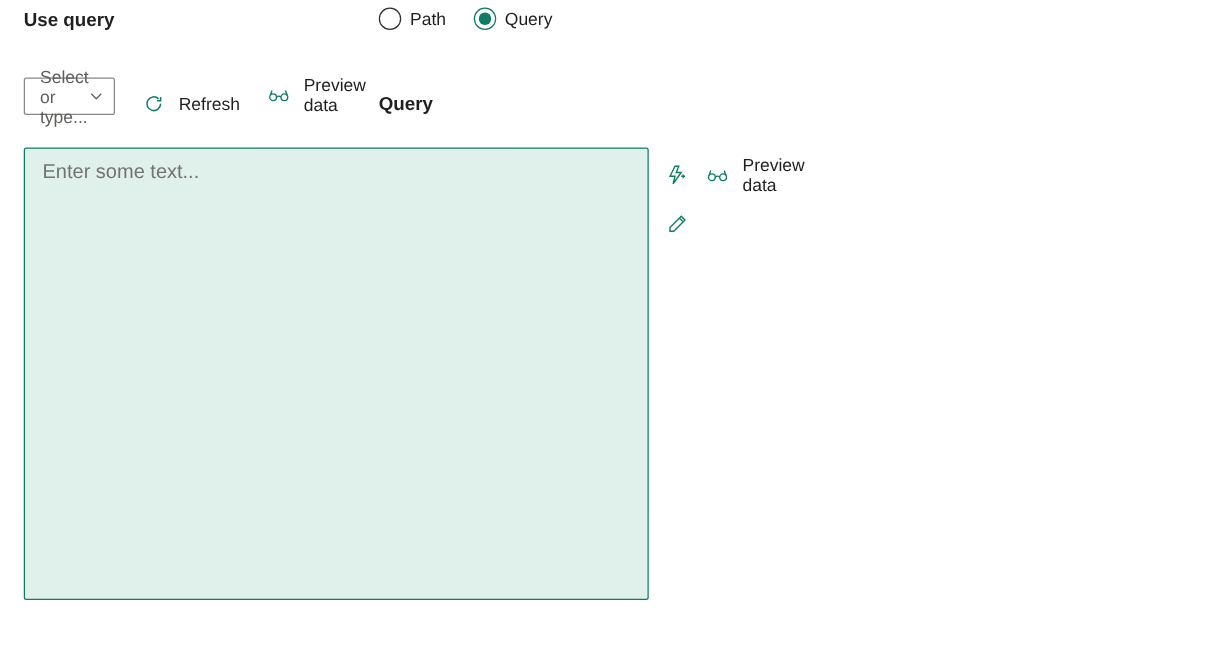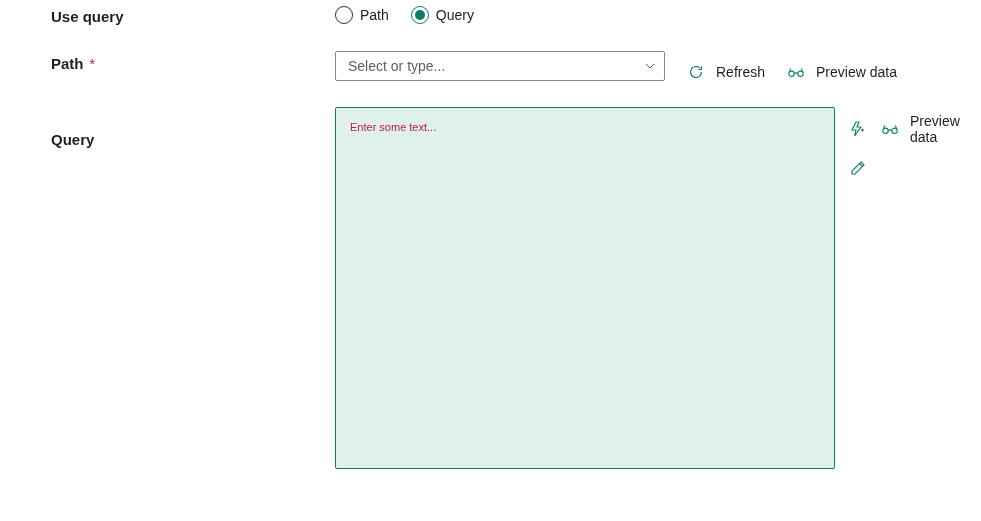--- a/index.html
+++ b/index.html
@@ -15,21 +15,20 @@
       width: 981px;
       height: 521px;
       padding: 0;
     }
     .form {
       display: grid;
       grid-template-columns: 270px 1fr;
       column-gap: 14px;
       row-gap: 26px;
       padding: 4px 0 0 19px;
-      margin-left: 32px;
     }
     .label-cell {
       padding-top: 4px;
     }
     .lbl {
       font-weight: 600;
       font-size: 15px;
       color: #201f1e;
     }
     .required {
@@ -128,22 +127,22 @@
     .query-area {
       width: 500px;
       height: 362px;
       border: 1px solid #107c66;
       background: #e0f0ea;
       border-radius: 2px;
       padding: 10px 14px;
       cursor: text;
     }
     .area-placeholder {
-      color: #be185d;
-      font-size: 11px;
+      color: #737373;
+      font-size: 16px;
       text-align: right;
     }
     .query-side {
       display: flex;
       align-items: center;
       gap: 14px;
       padding-top: 6px;
     }
     .query-side-col {
       display: flex;
@@ -176,23 +175,20 @@
       <span class="radio-text">Path</span>
     </div>
     <div class="radio">
       <span class="radio-outer selected">
         <span class="radio-inner"></span>
       </span>
       <span class="radio-text">Query</span>
     </div>
   </div>
 
-  <div class="label-cell">
-    <span class="lbl">Path</span><span class="required"> *</span>
-  </div>
   <div class="path-row">
     <div class="select-box">
       <span class="select-placeholder">Select or type...</span>
       <span class="chevron">
         <svg viewBox="0 0 12 12" width="12" height="12" stroke="currentColor" stroke-width="1" fill="none">
             <path d="M2 4 L6 8 L10 4"></path>
           </svg>
       </span>
     </div>
     <div class="action-btn">

